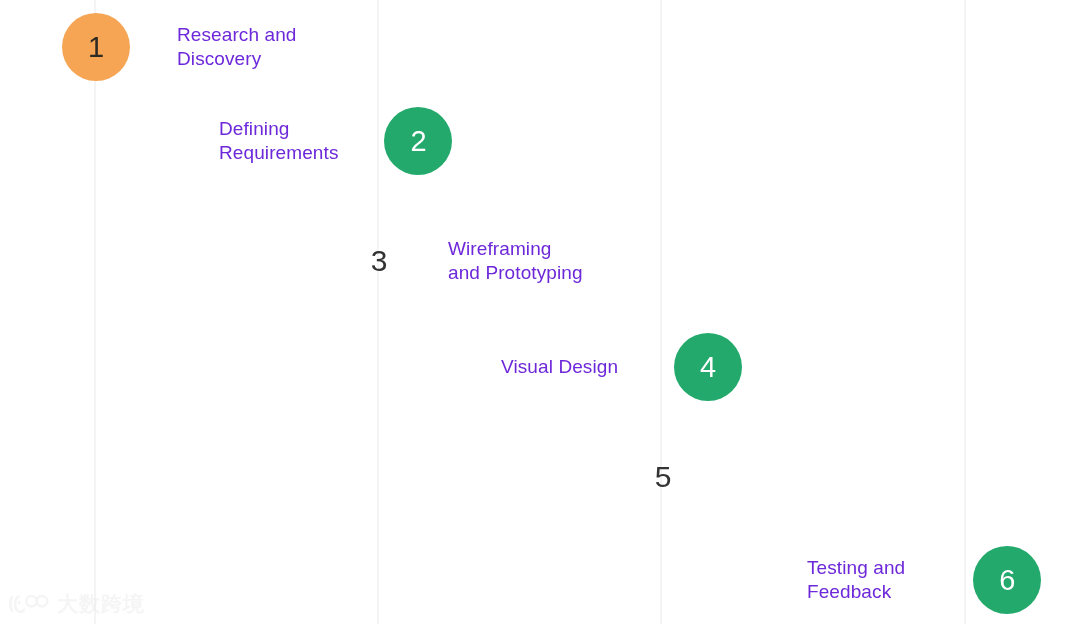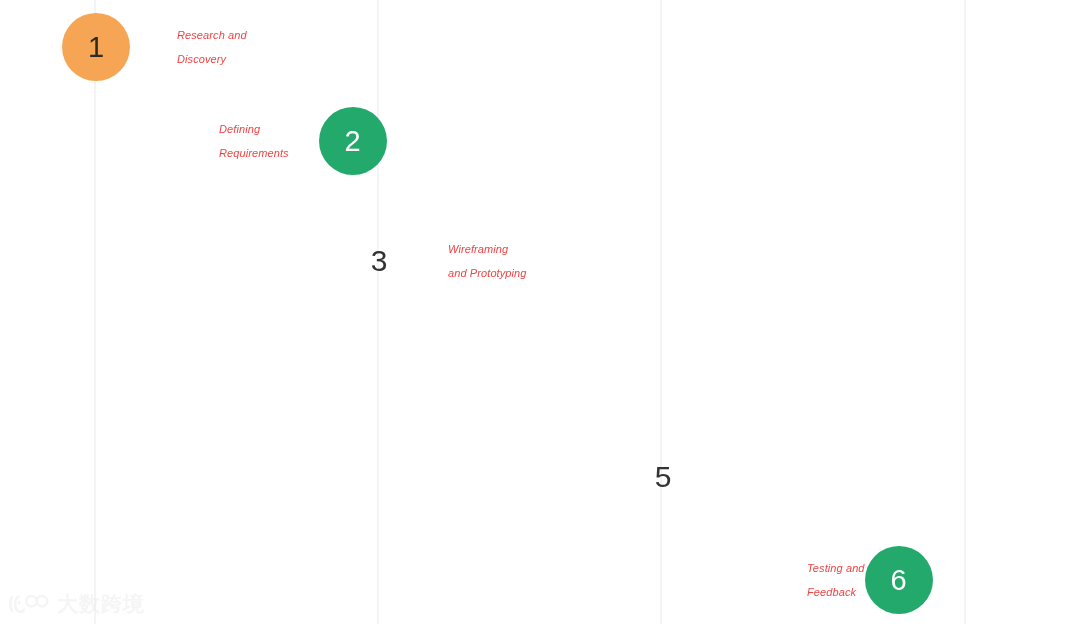--- a/index.html
+++ b/index.html
@@ -31,21 +31,21 @@
   }
 
   
   .step {
     position: absolute;
     display: flex;
     align-items: center;
     z-index: 3;
   }
   .step.marker-first { flex-direction: row; }
-  .step.label-first  { flex-direction: row; }
+  .step.label-first  { flex-direction: row; gap: 16px; }
 
   
   .marker {
     flex: 0 0 auto;
     display: flex;
     align-items: center;
     justify-content: center;
     box-sizing: border-box;
   }
   .marker.circle {
@@ -65,26 +65,25 @@
   }
   .marker.plain .num {
     font-size: 30px;
     font-weight: 300;
     line-height: 1;
   }
 
   
   .label {
     flex: 0 0 auto;
-    font-size: 11px;
+    font-size: 19px;
     line-height: 24px;
-    color: #ef4444;
+    color: #6d28d9;
     white-space: pre-line;
     letter-spacing: 0.1px;
-    font-style: italic;
   }
 
   
   #watermark {
     position: absolute;
     left: 8px;
     bottom: 8px;
     display: flex;
     align-items: center;
     gap: 7px;
@@ -131,29 +130,35 @@
   </div>
 
   <div class="step marker-first" style="left:345px; top:227px;">
     <div class="marker plain">
       <span class="num" style="color:#333333;">3</span>
     </div>
     <div class="label" style="margin-left:35px;">Wireframing
 and Prototyping</div>
   </div>
 
+  <div class="step label-first" style="left:501px; top:333px;">
+    <div class="label" style="margin-right:40px;">Visual Design</div>
+    <div class="marker circle" style="background:#22a96b;">
+      <span class="num" style="color:#ffffff;">4</span>
+    </div>
+  </div>
 
   <div class="step marker-first" style="left:629px; top:443px;">
     <div class="marker plain">
       <span class="num" style="color:#333333;">5</span>
     </div>
   </div>
 
   <div class="step label-first" style="left:807px; top:546px;">
-    <div class="label" style="">Testing and
+    <div class="label" style="margin-right:52px;">Testing and
 Feedback</div>
     <div class="marker circle" style="background:#22a96b;">
       <span class="num" style="color:#ffffff;">6</span>
     </div>
   </div>
 
   <div id="watermark">
     <svg class="wm-mark" width="42" height="24" viewBox="0 0 42 24" fill="none">
       <path d="M4 5 C1.6 8.2 1.6 15.4 4 18.6" stroke="#ededed" stroke-width="2.6" stroke-linecap="round"></path>
       <path d="M10.5 4.6 C6.4 6.4 5.6 16.4 10.2 19.2 C13 20.8 15.4 19.4 16 17.6" stroke="#ededed" stroke-width="2.6" stroke-linecap="round" fill="none"></path>

